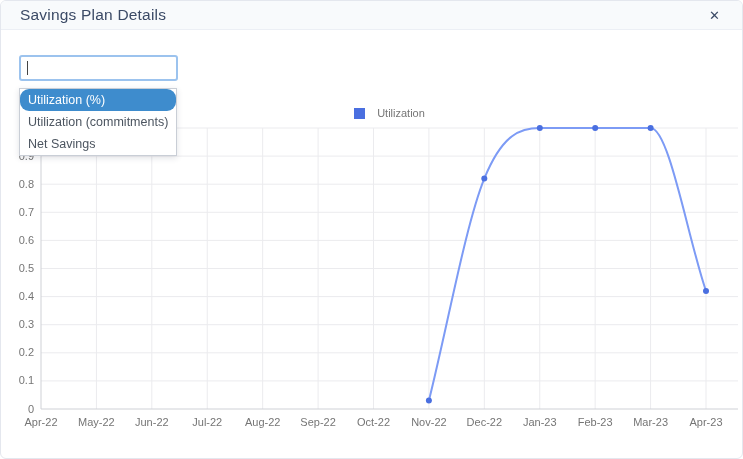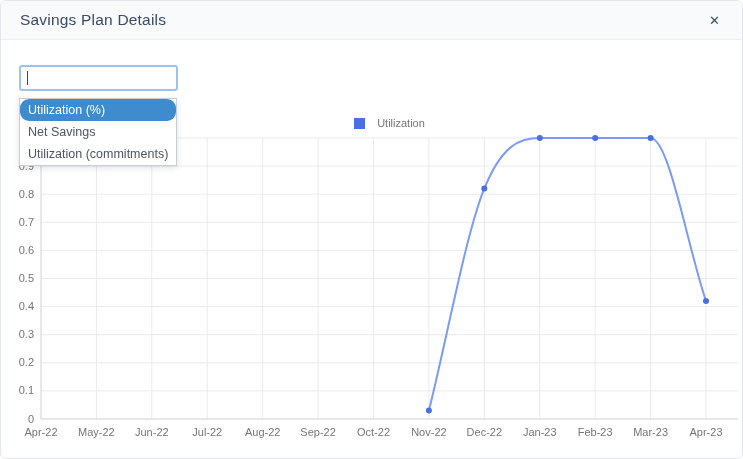--- a/index.html
+++ b/index.html
@@ -7,21 +7,21 @@
   body { font-family:"Liberation Sans", sans-serif; background:#fff; }
 
   .modal {
     position:relative; width:743px; height:459px;
     background:#fff; border:1px solid #e4e7ee; border-radius:6px;
     overflow:hidden;
   }
 
   
   .modal-header {
-    position:relative; height:39px; background:#f8fafc;
+    position:relative; height:29px; background:#f8fafc;
     border-bottom:1px solid #eceff5;
     display:flex; align-items:center; justify-content:space-between;
     padding:0 19px;
   }
   .modal-title {
     font-size:15.5px; font-weight:500; letter-spacing:.2px;
     color:var(--title-text,#3b4a66);
   }
   .close-btn {
     font-size:13px; color:var(--title-text,#3b4a66); cursor:pointer;
@@ -147,18 +147,18 @@
         <span class="legend-swatch"></span>
         <span class="legend-label">Utilization</span>
       </div>
     </div>
 
     <input class="filter-input" type="text" value="" style="">
     <span class="caret"></span>
 
     <div class="dropdown">
       <div class="dd-item selected">Utilization (%)</div>
+      <div class="dd-item">Utilization (commitments)</div>
       <div class="dd-item">Net Savings</div>
-      <div class="dd-item">Utilization (commitments)</div>
     </div>
 
   </div>
 </div>
 
 </body></html>

